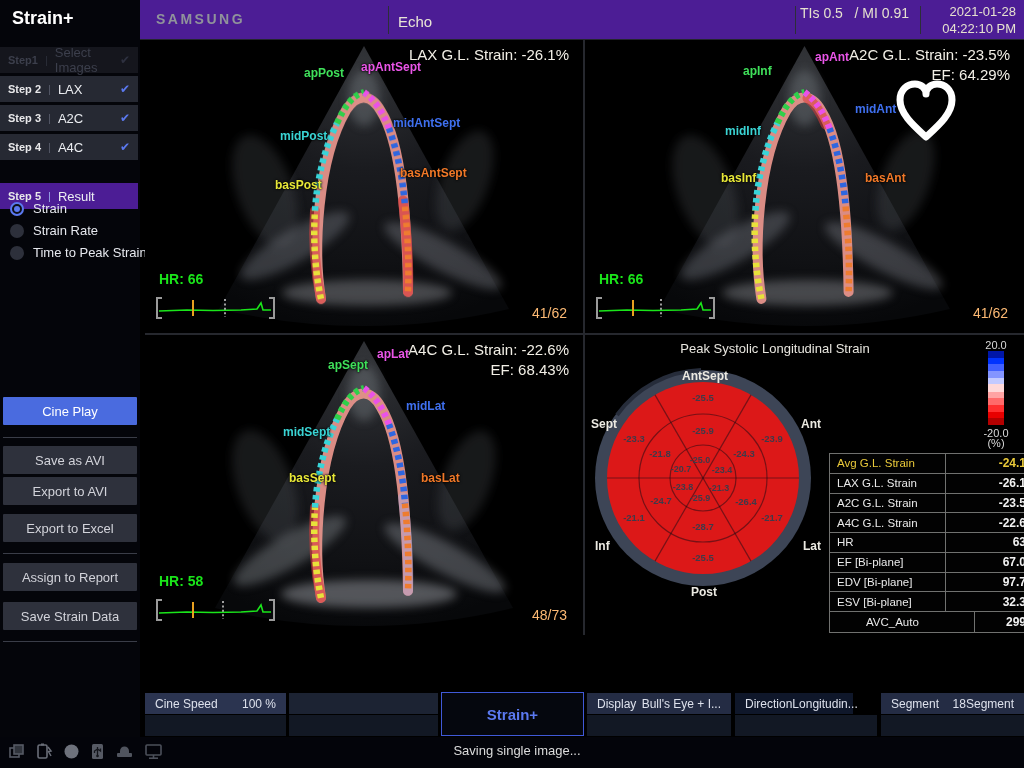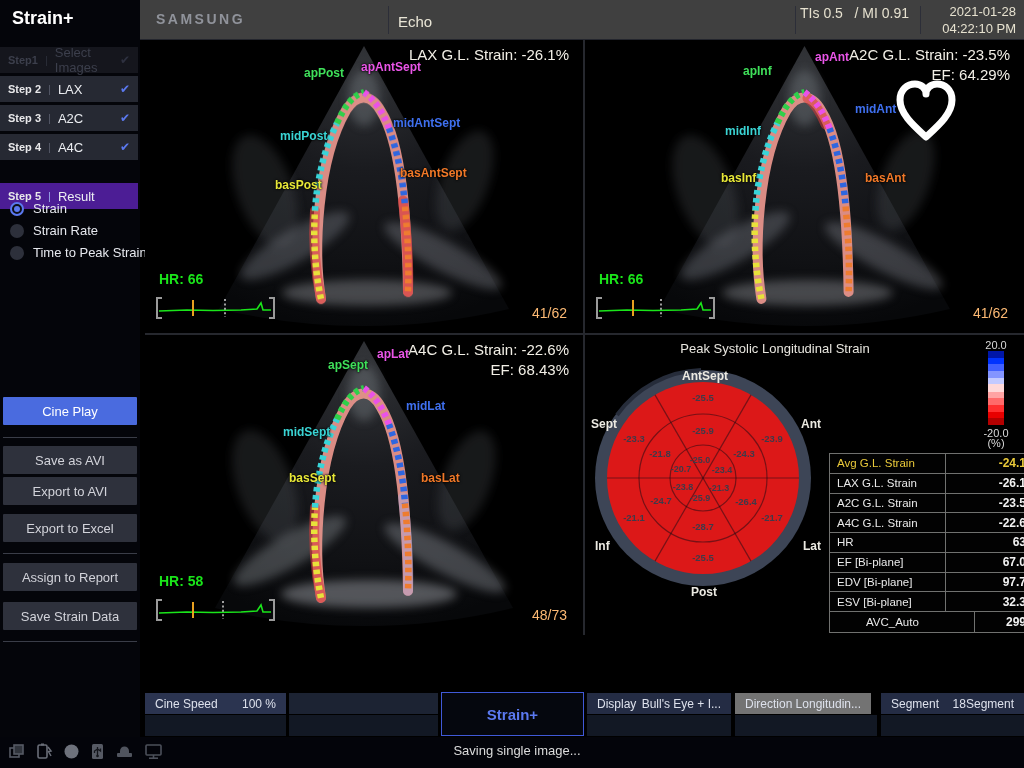--- a/index.html
+++ b/index.html
@@ -1,20 +1,20 @@
 <!DOCTYPE html>
 <html><head>
 <meta charset="utf-8">
 <style>
   html,body{margin:0;padding:0;background:#000;}
   *{box-sizing:border-box;font-family:"Liberation Sans","DejaVu Sans",sans-serif;}
   #screen{position:relative;width:1024px;height:768px;background:#000;overflow:hidden;}
 
   
-  #topbar{position:absolute;left:140px;top:0;width:884px;height:40px;background:#404040;border-bottom:1px solid #24262e;}
+  #topbar{position:absolute;left:140px;top:0;width:884px;height:40px;background:#4c1d95;border-bottom:1px solid #24262e;}
   .brand{position:absolute;left:16px;top:11px;color:#90939b;font-weight:bold;font-size:14px;letter-spacing:2.5px;}
   .preset{position:absolute;left:258px;top:13px;color:#e9e5d6;font-size:15px;}
   .tbar-sep{position:absolute;top:6px;width:1px;height:28px;background:#2c2e38;}
   .timi{position:absolute;right:115px;top:5px;color:#e6e1cf;font-size:14px;}
   .dt{position:absolute;right:8px;top:3px;text-align:right;color:#e6e1cf;font-size:13px;line-height:17px;}
 
   
   #sidebar{position:absolute;left:0;top:0;width:140px;height:768px;background:#04050a;}
   #sb-title{position:absolute;left:12px;top:8px;color:#fff;font-size:18px;font-weight:bold;}
   .step{position:absolute;left:0;width:138px;height:26px;display:flex;align-items:center;padding:0 8px;background:#262933;cursor:pointer;}
@@ -427,21 +427,21 @@
     <div class="ccell lower" style="left:5px;top:23px;width:141px"></div>
     <div class="ccell" style="left:149px;top:1px;width:149px"></div>
     <div class="ccell lower" style="left:149px;top:23px;width:149px"></div>
     <div id="strain-btn">Strain+</div>
     <div id="cb-controls">
         <div class="ccell" style="left: 447px; top: 1px; width: 144px; background: rgb(36, 44, 68);">
           <span class="cl">Display</span>
           <span class="cv">Bull's Eye + I...</span>
         </div>
         <div class="ccell lower" style="left: 447px; top: 23px; width: 144px;"></div>
-        <div class="ccell" style="left: 595px; top: 1px; width: 136px; background: #737373;">
+        <div class="ccell" style="left: 595px; top: 1px; width: 118px; background: #0f172a;">
           <span class="cl">Direction</span>
           <span class="cv">Longitudin...</span>
         </div>
         <div class="ccell lower" style="left: 595px; top: 23px; width: 142px;"></div>
         <div class="ccell" style="left: 741px; top: 1px; width: 143px; background: rgb(36, 44, 68);">
           <span class="cl">Segment</span>
           <span class="cv">18Segment</span>
         </div>
         <div class="ccell lower" style="left: 741px; top: 23px; width: 143px;"></div>
       </div>

